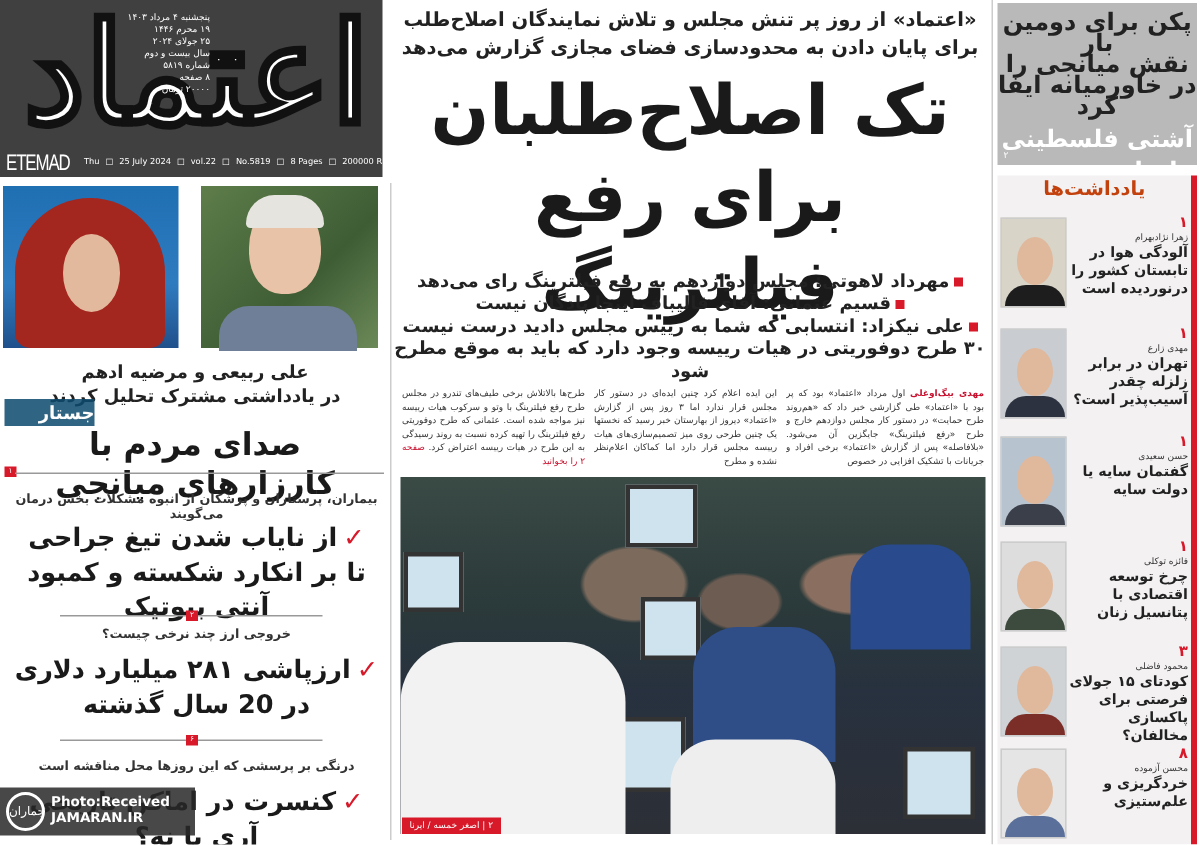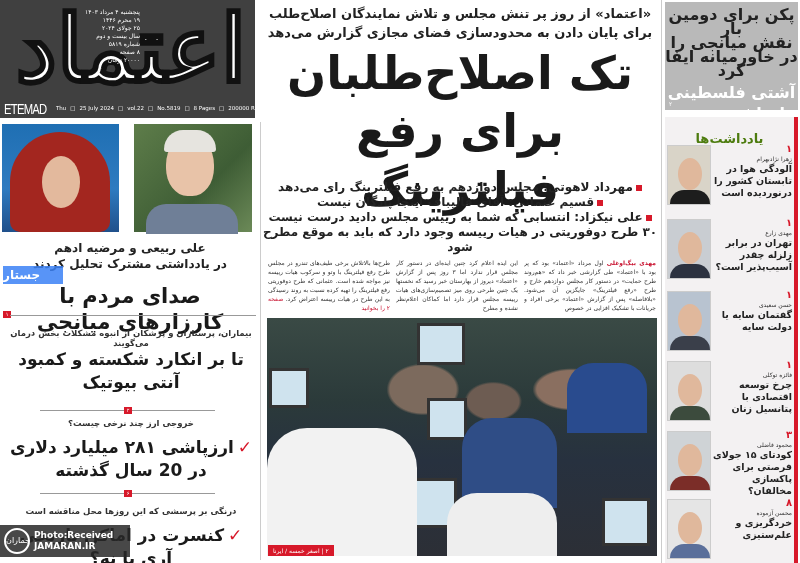--- a/index.html
+++ b/index.html
@@ -41,39 +41,39 @@
   
   .lphoto { top: 124px; height: 108px; }
   .lphoto.p1 { left: 2px; width: 117px; background: linear-gradient(180deg, #1f6fb3 0%, #2f7bc0 60%, #20508b 100%); }
   .lphoto.p1 .scarf { position: absolute; left: 8px; top: 8px; width: 100px; height: 100px; background: #a3261f; border-radius: 50px 50px 10px 10px; }
   .lphoto.p1 .face { position: absolute; left: 40px; top: 32px; width: 38px; height: 52px; background: #e3b99d; border-radius: 50%; }
   .lphoto.p2 { left: 134px; width: 118px; background: linear-gradient(135deg, #5e7d4a, #3e5d35 60%, #6c8a58); }
   .lphoto.p2 .face { position: absolute; left: 32px; top: 10px; width: 48px; height: 62px; background: #e8c3a8; border-radius: 50% 50% 45% 45%; }
   .lphoto.p2 .hair { position: absolute; left: 30px; top: 6px; width: 52px; height: 22px; background: #e6e4df; border-radius: 26px 26px 4px 4px; }
   .lphoto.p2 .body { position: absolute; left: 12px; top: 80px; width: 92px; height: 30px; background: #6f7f97; border-radius: 20px 20px 0 0; }
   .lcap { left: 4px; top: 240px; width: 252px; text-align: center; font-size: 12px; font-weight: bold; line-height: 16px; color: #222; }
-  .jar-badge { left: 3px; top: 266px; width: 60px; height: 18px; background: #3b82f6; color: #fff; font-size: 12px; font-weight: bold; text-align: left; line-height: 18px; opacity: .85; }
+  .jar-badge { left: 3px; top: 266px; width: 60px; height: 18px; background: #0c4a6e; color: #fff; font-size: 12px; font-weight: bold; text-align: right; line-height: 18px; opacity: .85; }
   .lhead { left: 4px; top: 283px; width: 252px; text-align: center; font-size: 21px; font-weight: bold; color: #1a1a1a; line-height: 26px; }
   .pagebadge { width: 8px; height: 7px; background: #d7192a; color: #fff; font-size: 5px; line-height: 7px; text-align: center; }
   .rule { height: 1px; background: #999; }
   .lkick { left: 6px; width: 250px; text-align: center; font-size: 8.5px; color: #333; font-weight: bold; }
   .lstory { left: 6px; width: 250px; text-align: center; font-size: 17px; font-weight: bold; color: #1a1a1a; line-height: 23px; }
   .check { color: #d7192a; font-weight: bold; margin-left: 4px; }
 
   .watermark { left: 0; top: 525px; width: 130px; height: 32px; background: rgba(40,40,40,0.85); color: #fff; direction: ltr; display: flex; align-items: center; gap: 4px; padding-left: 4px; }
   .wm-logo { width: 26px; height: 26px; border-radius: 50%; border: 2px solid #fff; font-size: 8px; line-height: 22px; text-align: center; }
   .wm-text { font-size: 9px; line-height: 11px; font-weight: bold; }
 
   
   .promo { left: 665px; top: 2px; width: 133px; height: 108px; background: #b9b9b9; text-align: center; color: #222; }
   .promo .small { font-size: 16px; font-weight: bold; line-height: 14px; padding-top: 6px; }
   .promo .big { font-size: 16px; font-weight: bold; color: #fff; line-height: 21px; margin-top: 4px; text-align: center; }
   .promo .pg { position: absolute; left: 4px; bottom: 3px; font-size: 6px; color: #fff; }
   .notes { left: 665px; top: 117px; width: 133px; height: 446px; background: #f3f1f2; border-right: 4px solid #d7192a; }
-  .notes-title { text-align: center; font-size: 13px; font-weight: bold; color: #4d7c0f; padding-top: 14px; }
+  .notes-title { text-align: center; font-size: 13px; font-weight: bold; color: #c2410c; padding-top: 2px; }
   .note { position: absolute; left: 2px; width: 127px; height: 70px; }
   .note .thumb { position: absolute; left: 0; top: 2px; width: 44px; height: 60px; border: 1px solid #ccc; overflow: hidden; }
   .note .thumb .f { position: absolute; left: 10px; top: 12px; width: 24px; height: 32px; border-radius: 50%; background: #e0b89c; }
   .note .thumb .s { position: absolute; left: 2px; top: 44px; width: 40px; height: 20px; border-radius: 14px 14px 0 0; }
   .note .txt { position: absolute; right: 2px; top: 0; width: 80px; text-align: right; }
   .note .num { color: #d7192a; font-weight: bold; font-size: 10px; line-height: 12px; }
   .note .auth { font-size: 6px; color: #333; line-height: 8px; }
   .note .ttl { font-size: 9.5px; font-weight: bold; color: #222; line-height: 12px; }
 
   .vsep { width: 1px; background: #ccc; }
@@ -161,20 +161,21 @@
   <div>علی ربیعی و مرضیه ادهم</div>
   <div>در یادداشتی مشترک تحلیل کردند</div>
 </div>
 <div class="abs jar-badge">جستار</div>
 <div class="abs lhead">صدای مردم با کارزارهای میانجی</div>
 <div class="abs pagebadge" style="left:3px;top:311px;">۱</div>
 <div class="abs rule" style="left:10px;top:315px;width:246px;"></div>
 
 <div class="abs lkick" style="top:328px;">بیماران، پرستاران و پزشکان از انبوه مشکلات بخش درمان می‌گویند</div>
 <div class="abs lstory" style="top:348px;">
+  <div><span class="check">✓</span><span>از نایاب شدن تیغ جراحی</span></div>
   <div>تا بر انکارد شکسته و کمبود آنتی بیوتیک</div>
 </div>
 <div class="abs rule" style="left:40px;top:410px;width:175px;"></div>
 <div class="abs pagebadge" style="left:124px;top:407px;">۲</div>
 
 <div class="abs lkick" style="top:418px;">خروجی ارز چند نرخی چیست؟</div>
 <div class="abs lstory" style="top:436px;">
   <div><span class="check">✓</span><span>ارزپاشی ۲۸۱ میلیارد دلاری</span></div>
   <div>در 20 سال گذشته</div>
 </div>

